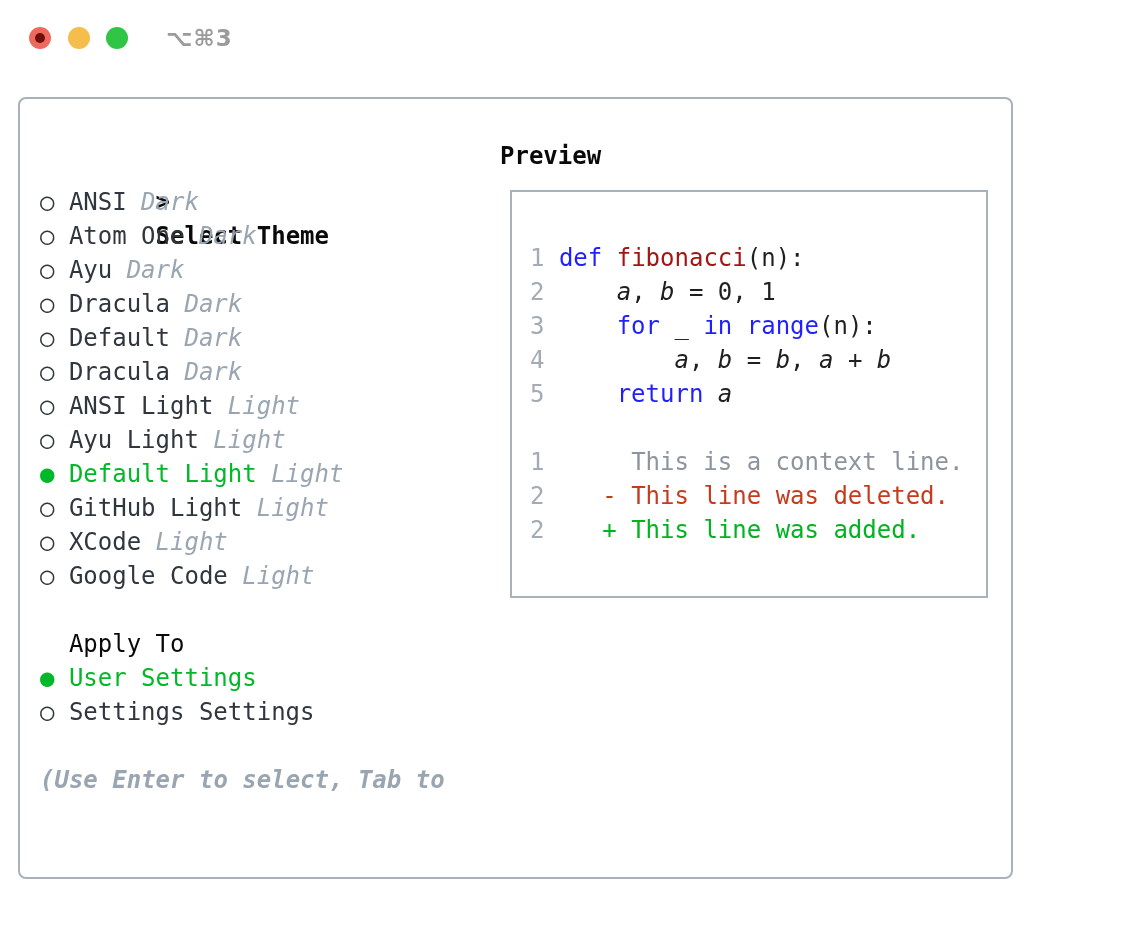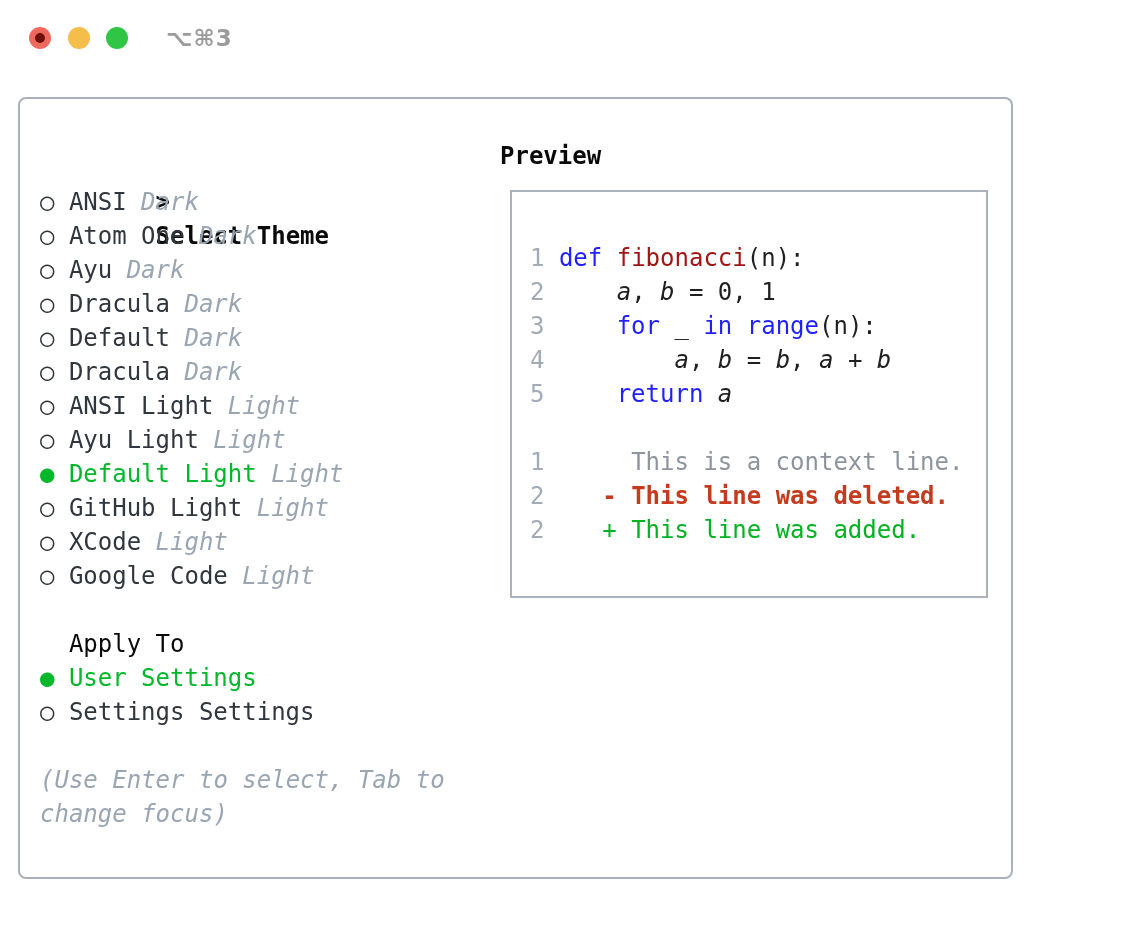--- a/index.html
+++ b/index.html
@@ -33,35 +33,35 @@
   .line{height:34px;line-height:34px;white-space:pre;}
   .line span{white-space:pre;}
   .marker{display:inline-block;width:1ch;margin-right:1ch;color:var(--text_dark);}
   .marker.sel{color:var(--accent_green);}
   .header-line{font-weight:bold;color:var(--header_black);}
   .header-line .marker{color:var(--header_black);font-weight:bold;}
   .name{color:var(--text_dark);}
   .name.sel{color:var(--accent_green);}
   .variant{color:var(--muted_gray);font-style:italic;margin-left:1ch;}
   .subheader{color:var(--header_black);padding-left:2ch;}
-  .help-line{color:var(--muted_gray);font-style:italic;}
+  .help-line{color:var(--muted_gray);font-style:italic;font-weight:bold;}
 
   
   .preview-col{position:absolute;left:480px;top:40px;}
   .preview-title{height:34px;line-height:34px;font-size:24px;font-weight:bold;color:var(--header_black);}
   .preview-box{margin-left:10px;margin-top:17px;width:478px;height:408px;
     border:2px solid var(--border_gray);background:#fff;padding:49px 0 12px 18px;overflow:hidden;}
   .pline{height:34px;line-height:34px;font-size:24px;color:#1f1f1f;white-space:pre;}
   .pline span{white-space:pre;}
   .num{display:inline-block;width:1ch;margin-right:1ch;color:var(--line_number_gray);}
   .kw{color:var(--keyword_blue);}
   .fn{color:var(--function_red);}
   .var{font-style:italic;color:#1f1f1f;}
   .ctx{color:var(--context_gray);}
-  .del{color:var(--deleted_red);font-weight:bold;}
+  .del{color:var(--deleted_red);}
   .add{color:var(--added_green);}
 </style>
 </head>
 <body>
 
 <div class="window">
 
   <div class="titlebar">
     <span class="tl red">
       <span class="tl-dot"></span>
@@ -99,21 +99,20 @@
       <div class="line subheader">Apply To</div>
 
       <div id="apply-list">
           <div class="line"><span class="marker sel">●</span><span class="name sel">User Settings</span></div>
           <div class="line"><span class="marker">○</span><span class="name">Settings Settings</span></div>
         </div>
 
       <div class="line"></div>
 
       <div class="line help-line">(Use Enter to select, Tab to</div>
-      <div class="line help-line">change focus)</div>
     </div>
 
     <div class="preview-col">
       <div class="preview-title">Preview</div>
       <div class="preview-box">
         <div id="preview-lines">
             <div class="pline"><span class="num">1</span><span class="kw">def</span><span> </span><span class="fn">fibonacci</span><span>(n):</span></div>
             <div class="pline"><span class="num">2</span><span>    </span><span class="var">a</span><span>, </span><span class="var">b</span><span> = 0, 1</span></div>
             <div class="pline"><span class="num">3</span><span>    </span><span class="kw">for</span><span> _ </span><span class="kw">in</span><span> </span><span class="kw">range</span><span>(n):</span></div>
             <div class="pline"><span class="num">4</span><span>        </span><span class="var">a</span><span>, </span><span class="var">b</span><span> = </span><span class="var">b</span><span>, </span><span class="var">a</span><span> + </span><span class="var">b</span></div>

